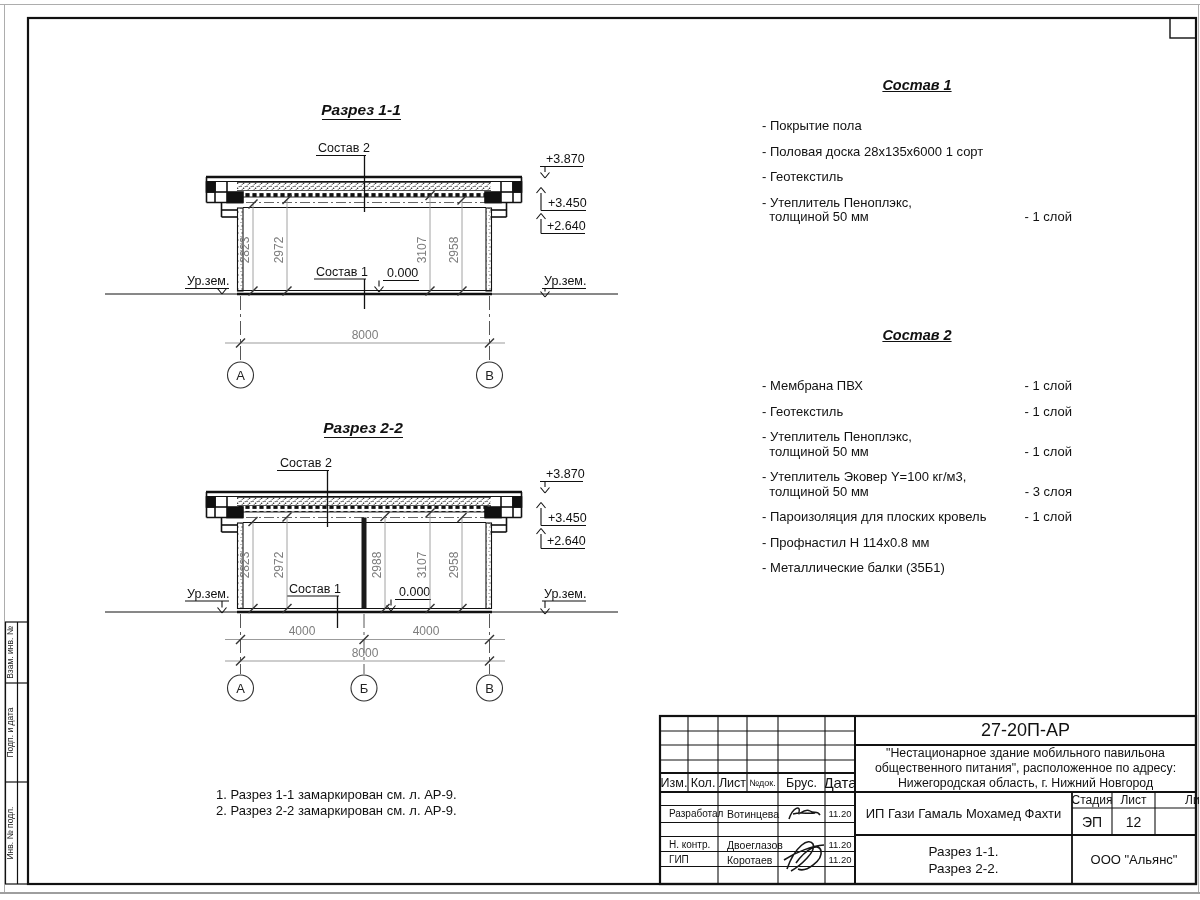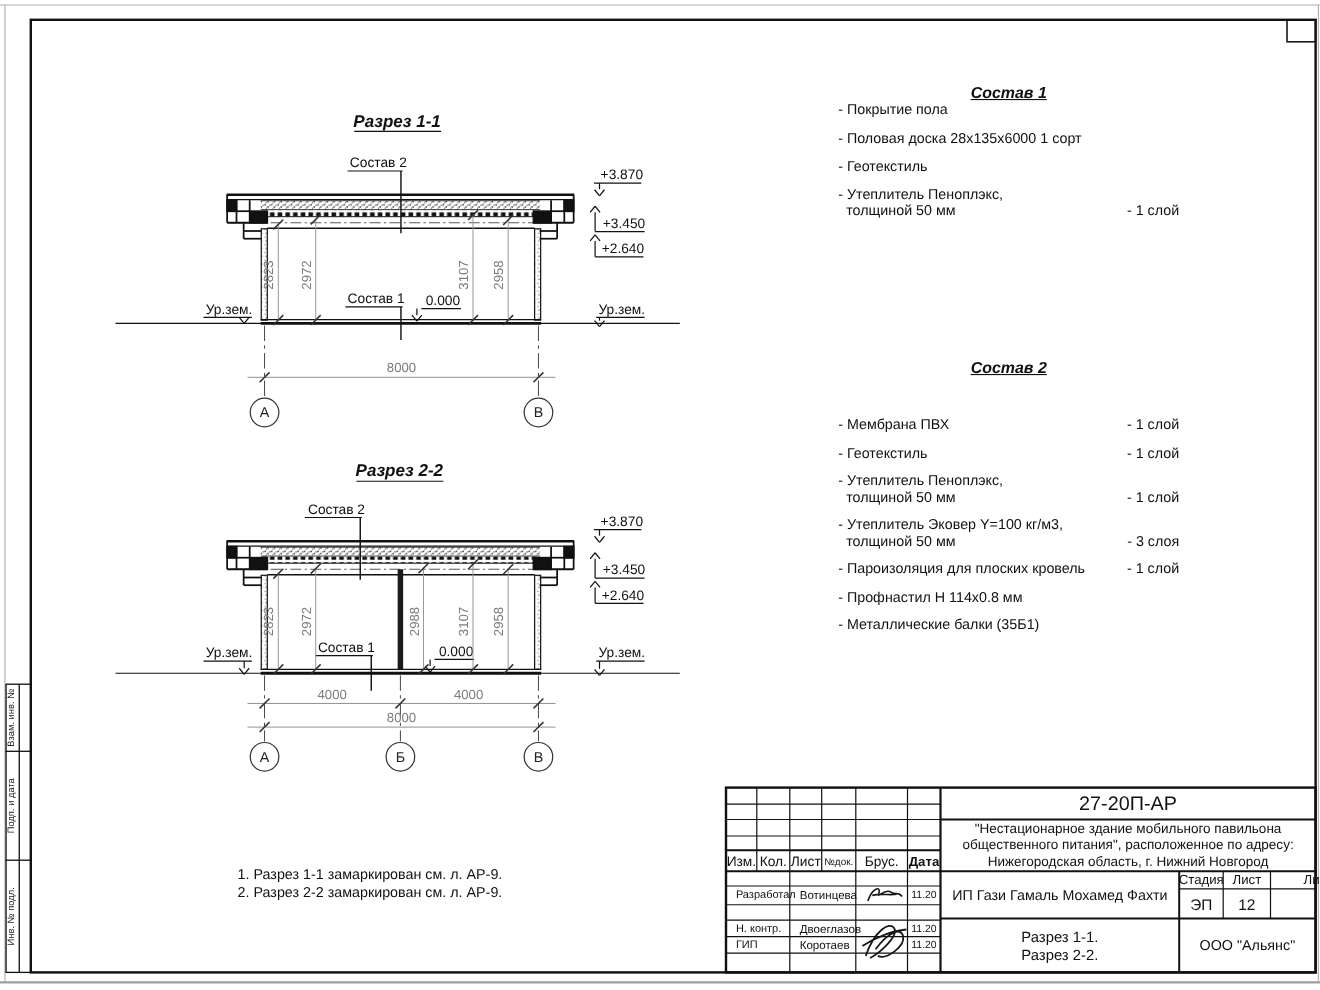--- a/index.html
+++ b/index.html
@@ -408,21 +408,21 @@
       <path d="M789 819 C793 807, 801 805, 799 812 C797 818, 804 807, 810 811 C814 814, 817 810, 820 815 M793 814 C800 812, 808 814, 815 813"></path>
     </g>
     <g stroke="#161616" stroke-width="1.6" fill="none">
       <path d="M787 869 C795 846, 809 837, 813 844 C817 851, 800 866, 791 871 M796 863 C806 849, 819 842, 821 851 C823 860, 806 873, 798 869 M784 860 C796 852, 812 846, 824 845"></path>
     </g>
   </g>
 </svg>
 
   <div class="spec" style="left:762px;top:77px;">
     <div class="spec-h"><span>Состав 1</span></div>
-    <div style="margin-top:0;">
+    <div style="margin-top:26px;">
       <div class="srow">
           <span class="stxt">- Покрытие пола</span>
           <span class="sqty"></span>
         </div>
       <div class="srow">
           <span class="stxt">- Половая доска 28х135х6000 1 сорт</span>
           <span class="sqty"></span>
         </div>
       <div class="srow">
           <span class="stxt">- Геотекстиль</span>
@@ -497,21 +497,21 @@
     <span>Разрез 1-1.</span>
     <span>Разрез 2-2.</span>
   </div>
   <div class="tb" style="left:1072px;top:835px;width:124px;height:49px;font-size:13px;">ООО "Альянс"</div>
 
   <div class="tb" style="left:660px;top:773px;width:28px;height:19px;font-size:12.5px;">Изм.</div>
   <div class="tb" style="left:688px;top:773px;width:30px;height:19px;font-size:12.5px;">Кол.</div>
   <div class="tb" style="left:718px;top:773px;width:29px;height:19px;font-size:12.5px;">Лист</div>
   <div class="tb" style="left:747px;top:773px;width:31px;height:19px;font-size:9px;">№док.</div>
   <div class="tb" style="left:778px;top:773px;width:47px;height:19px;font-size:12.5px;">Брус.</div>
-  <div class="tb" style="left:825px;top:773px;width:30px;height:19px;font-size:12px;font-weight:bold;">Дата</div>
+  <div class="tb" style="left:825px;top:773px;width:30px;height:19px;font-size:15px;">Дата</div>
 
   <div class="tb left" style="left:661px;top:805px;width:56px;height:17px;font-size:10px;">Разработал</div>
   <div class="tb left" style="left:719px;top:805px;width:58px;height:17px;font-size:10.5px;">Вотинцева</div>
   <div class="tb" style="left:826px;top:805px;width:28px;height:17px;font-size:9.5px;">11.20</div>
 
   <div class="tb left" style="left:661px;top:837px;width:56px;height:15px;font-size:10px;">Н. контр.</div>
   <div class="tb left" style="left:719px;top:837px;width:58px;height:15px;font-size:10.5px;">Двоеглазов</div>
   <div class="tb" style="left:826px;top:837px;width:28px;height:15px;font-size:9.5px;">11.20</div>
 
   <div class="tb left" style="left:661px;top:852px;width:56px;height:15px;font-size:10px;">ГИП</div>

